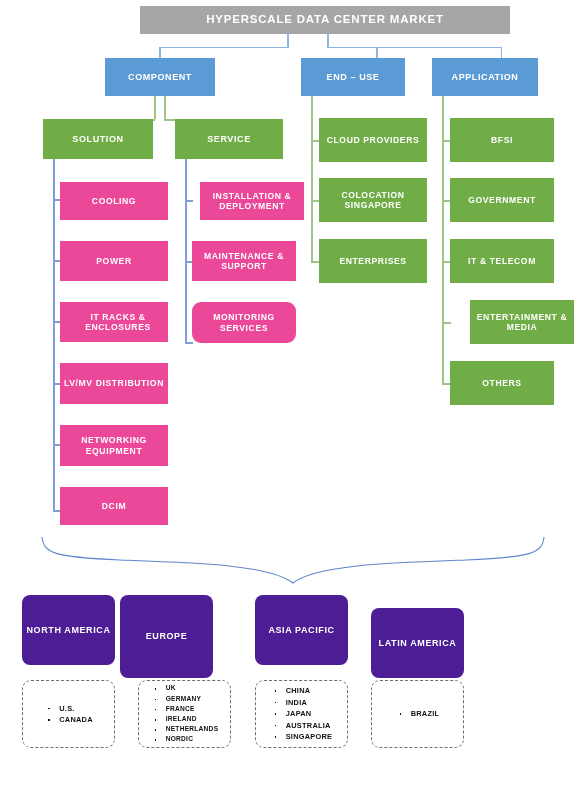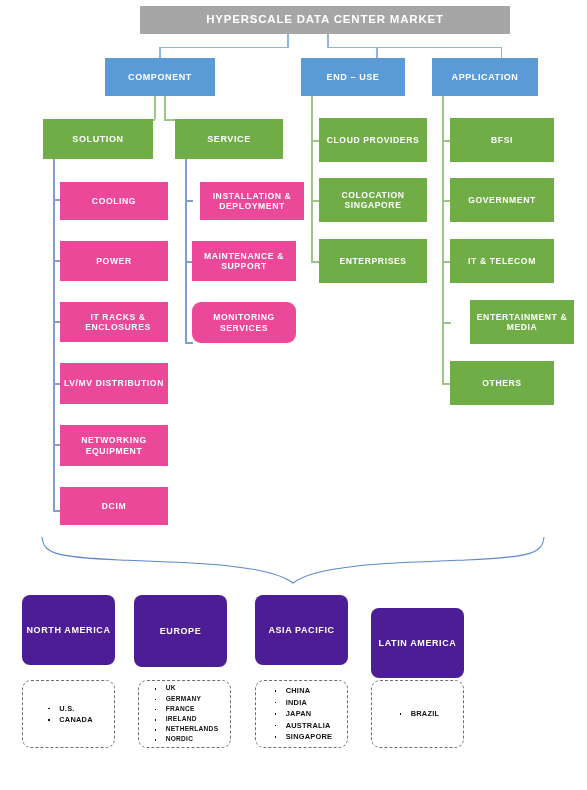--- a/index.html
+++ b/index.html
@@ -143,21 +143,21 @@
   <div class="box green t-leaf" style="left:450px;top:239px;width:104px;height:44px;">IT &amp; TELECOM</div>
   <div class="box green t-leaf" style="left:450px;top:300px;width:104px;height:44px;margin-left:20px;">ENTERTAINMENT &amp; MEDIA</div>
   <div class="box green t-leaf" style="left:450px;top:361px;width:104px;height:44px;">OTHERS</div>
 
   <svg class="brace" viewBox="0 0 587 62" preserveAspectRatio="none">
     <path d="M42 10 C 44 26, 52 30, 120 33 C 200 36, 270 38, 293 56
              C 316 38, 386 36, 466 33 C 534 30, 542 26, 544 10" fill="none" stroke="#4472c4" stroke-width="1.1" opacity="0.85"></path>
   </svg>
 
   <div class="box dblue t-region" style="left:22px;top:595px;width:93px;height:70px;">NORTH AMERICA</div>
-  <div class="box dblue t-region" style="left:134px;top:595px;width:93px;height:72px;">EUROPE</div>
+  <div class="box dblue t-region" style="left:120px;top:595px;width:93px;height:83px;">EUROPE</div>
   <div class="box dblue t-region" style="left:255px;top:595px;width:93px;height:70px;">ASIA PACIFIC</div>
   <div class="box dblue t-region" style="left:371px;top:608px;width:93px;height:70px;">LATIN AMERICA</div>
 
   <div class="dashbox" style="left:22px;top:680px;width:93px;height:68px;">
     <ul class="dashlist">
         <li>U.S.</li>
         <li>CANADA</li>
       </ul>
   </div>
   <div class="dashbox" style="left:138px;top:680px;width:93px;height:68px;">

